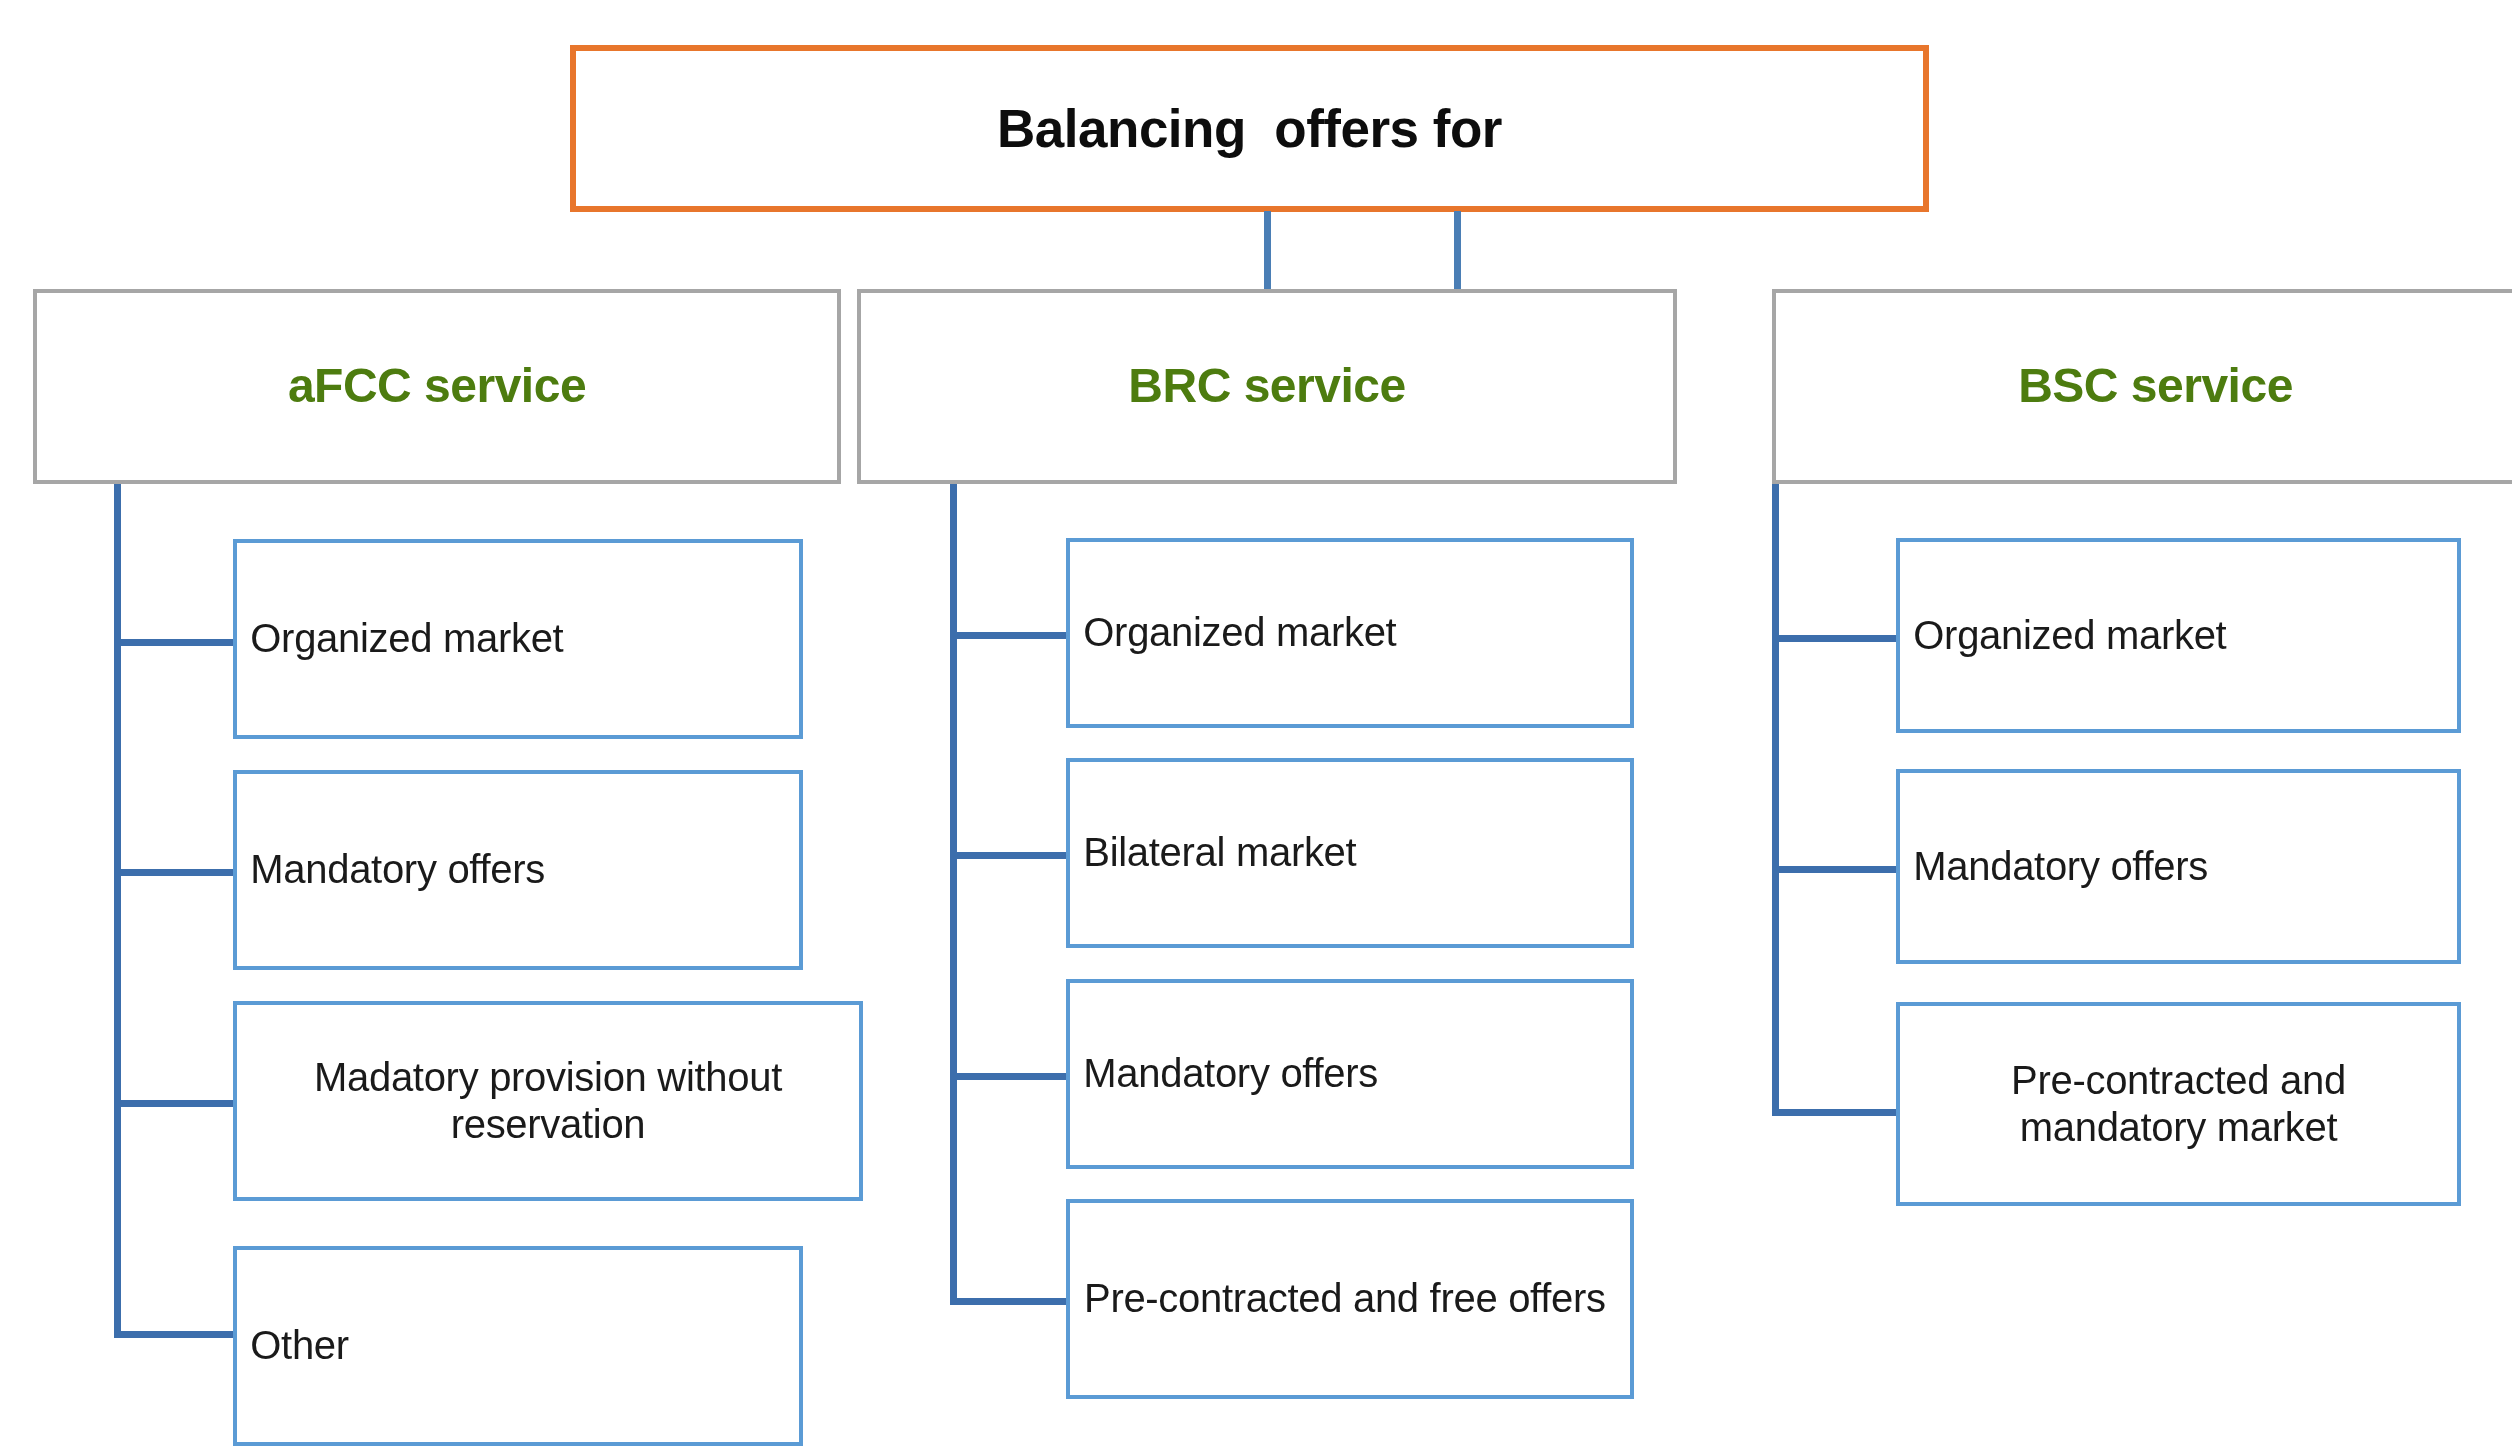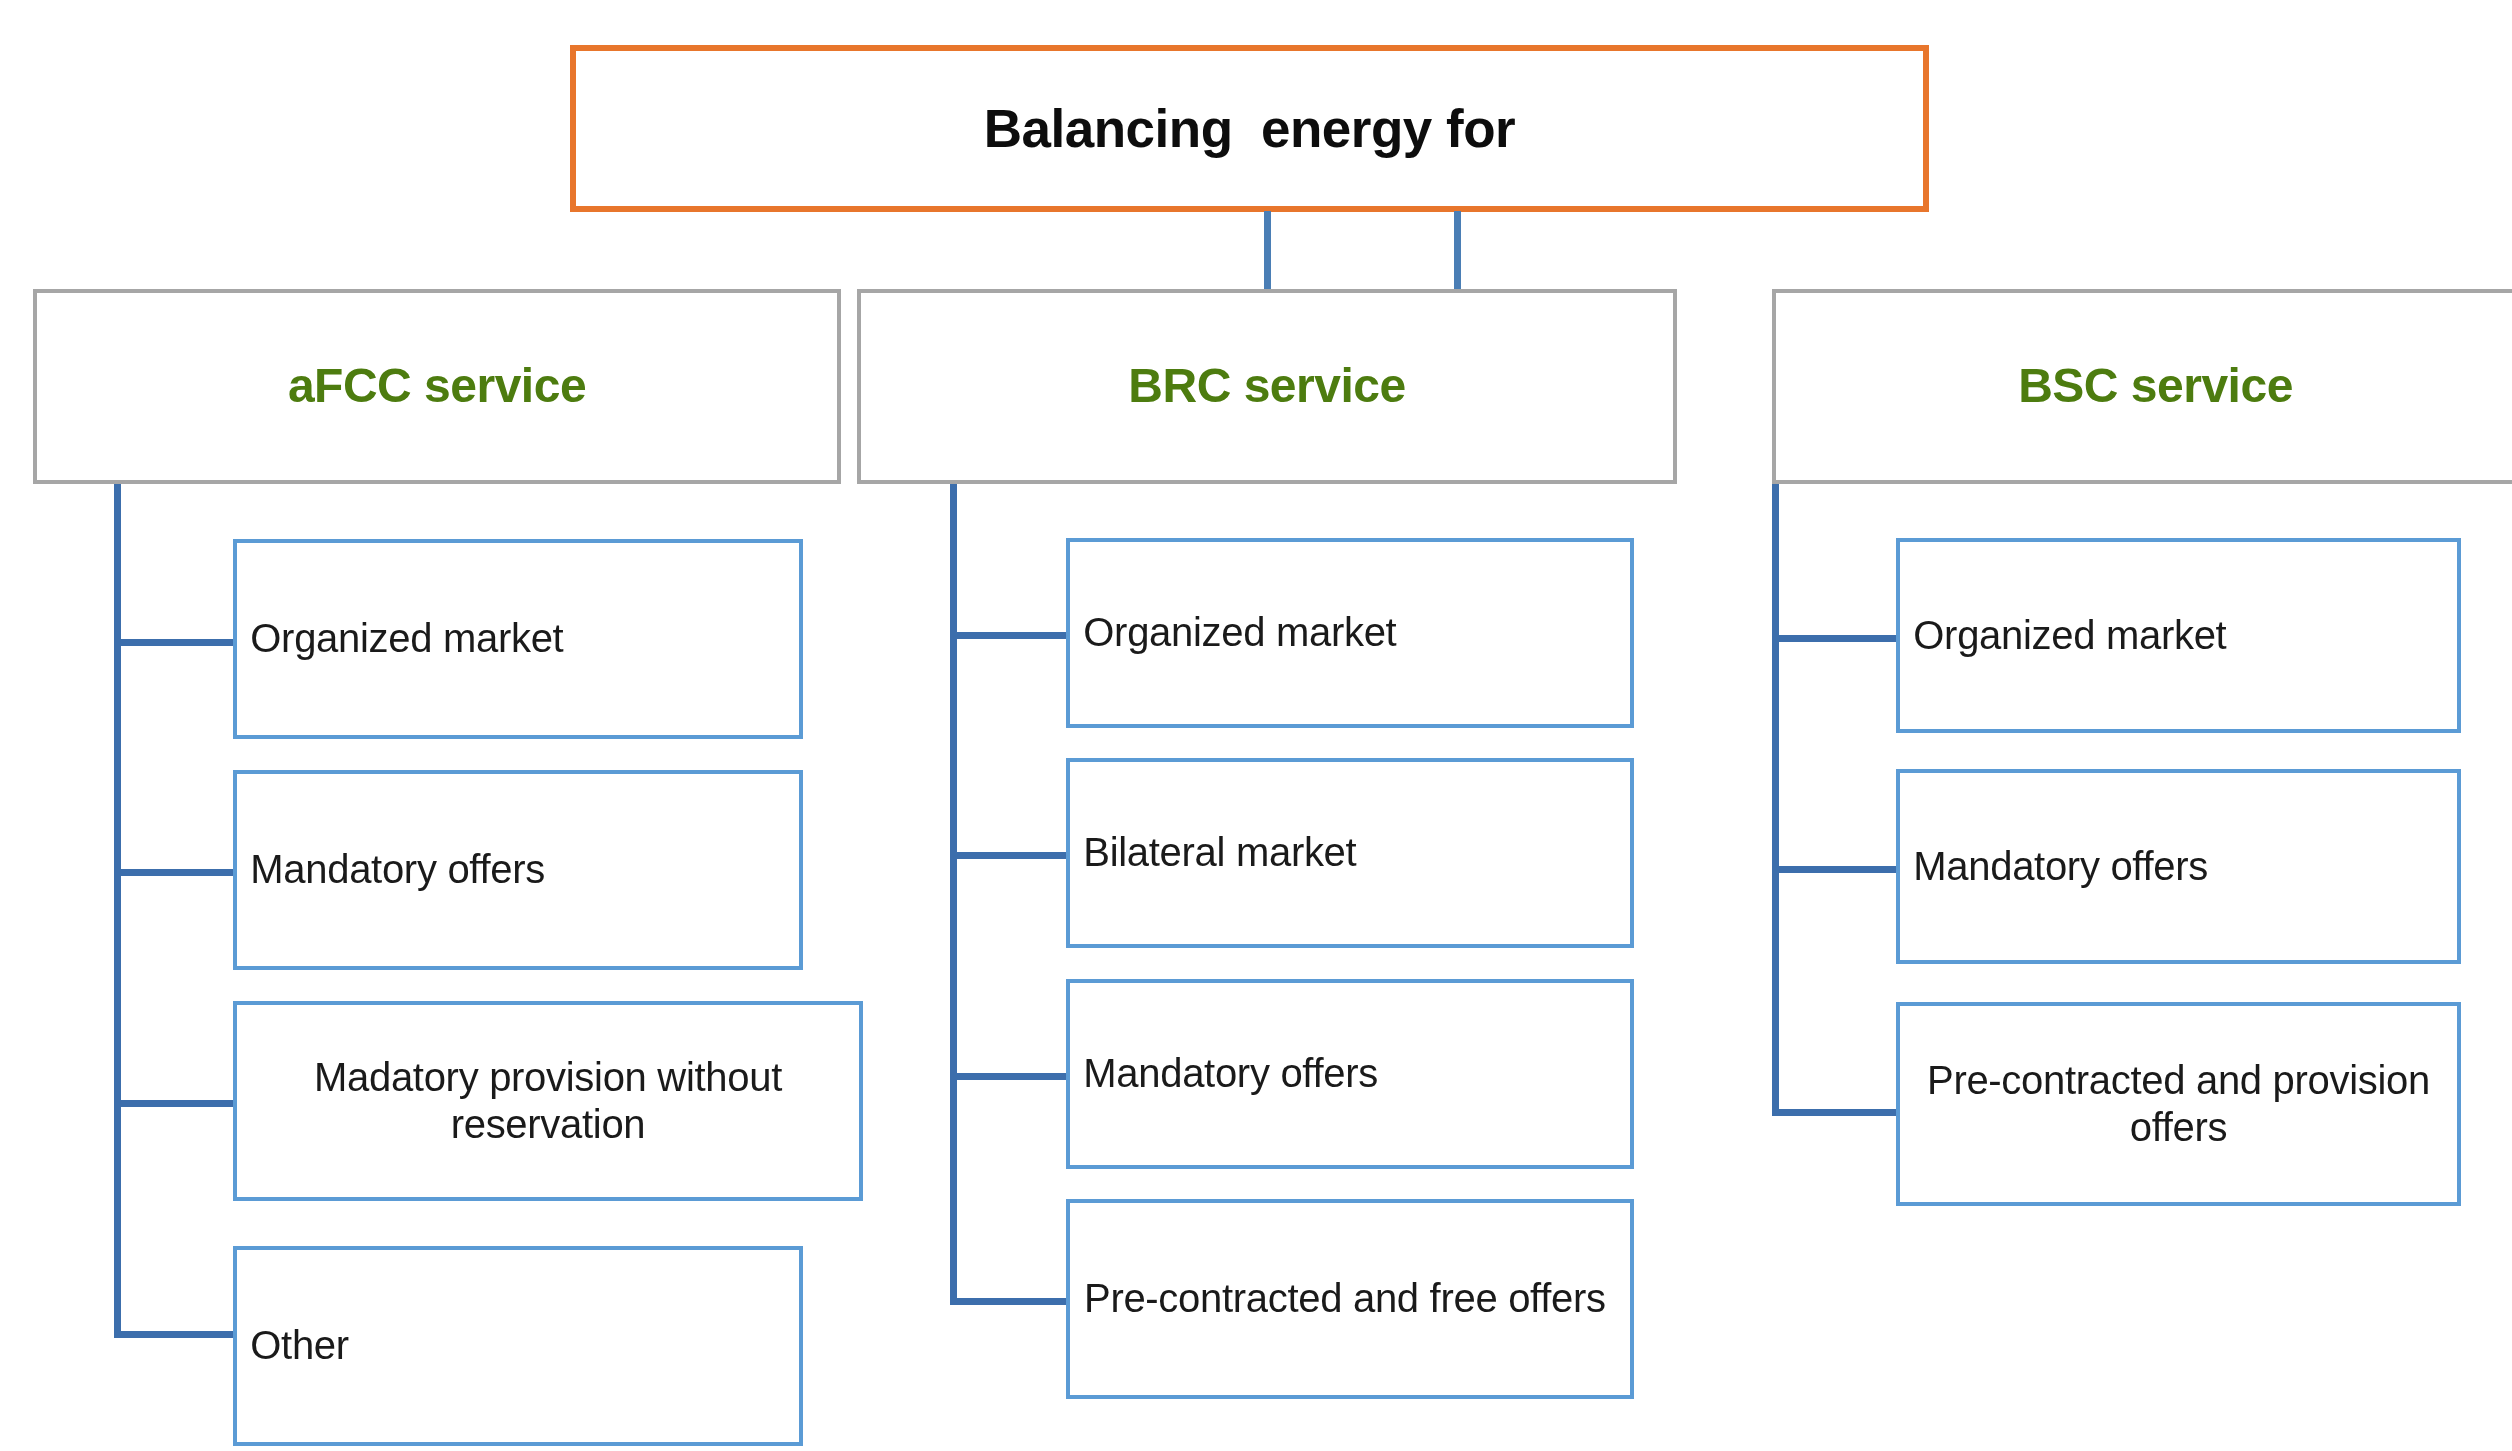--- a/index.html
+++ b/index.html
@@ -88,21 +88,21 @@
   .conn-v { width: 6.7px; }
   .conn-h { height: 6.7px; }
   .conn-root { background: #4A7EB5; }
 </style>
 </head>
 <body>
 
 <div id="canvas">
 
   <div class="root-box">
-    <span class="root-label">Balancing  energy for</span>
+    <span class="root-label">Balancing  offers for</span>
   </div>
 
   <div class="conn conn-v conn-root" style="left:1264px; top:211px; height:82px;"></div>
   <div class="conn conn-v conn-root" style="left:1454px; top:211px; height:82px;"></div>
 
   <div class="service-box" style="left:33px; width:808px;">
     <span class="service-label">aFCC service</span>
   </div>
 
   <div class="conn conn-v" style="left:114px; top:484px; height:854px;"></div>
@@ -156,17 +156,17 @@
   <div class="conn conn-h" style="left:1772px; top:866px; width:128px;"></div>
   <div class="conn conn-h" style="left:1772px; top:1109px; width:128px;"></div>
 
   <div class="leaf-box" style="left:1896px; top:538px; width:565px; height:195px;">
     <span class="leaf-label">Organized market</span>
   </div>
   <div class="leaf-box" style="left:1896px; top:769px; width:565px; height:195px;">
     <span class="leaf-label">Mandatory offers</span>
   </div>
   <div class="leaf-box" style="left:1896px; top:1002px; width:565px; height:204px;">
-    <span class="leaf-label">Pre-contracted and provision offers</span>
+    <span class="leaf-label">Pre-contracted and mandatory market</span>
   </div>
 
 </div>
 
 
 </body></html>

